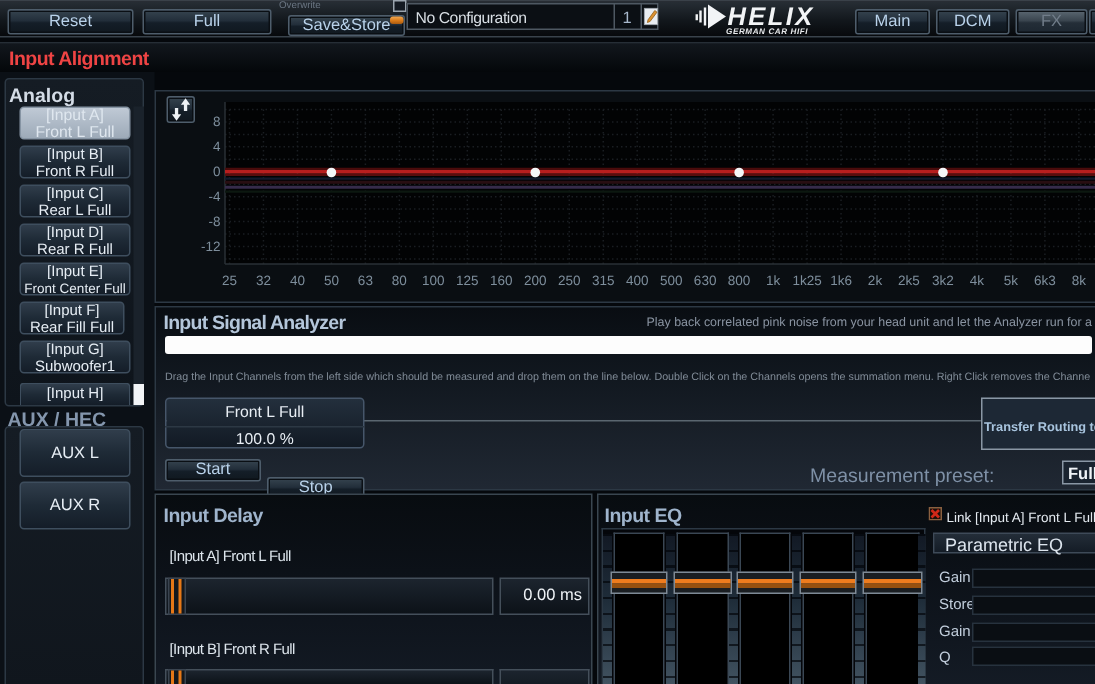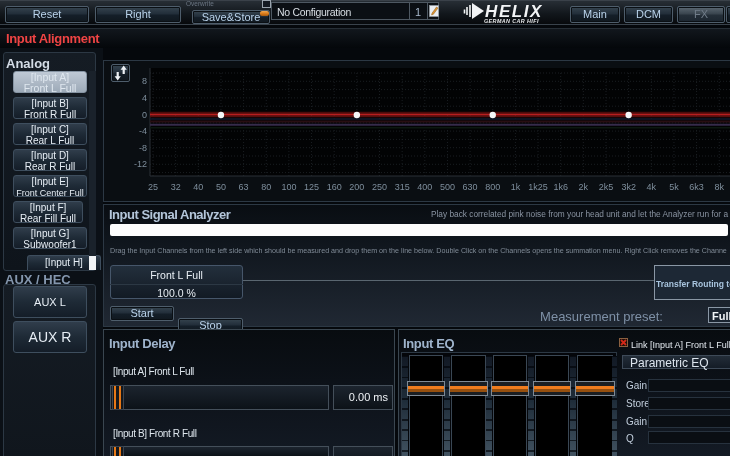--- a/index.html
+++ b/index.html
@@ -17,21 +17,21 @@
   background:linear-gradient(#303d4b, #1e2a36 50%, #141d28);
   border:1px solid #3e4e5e; border-radius:3px;
   color:#e6edf4; text-align:center;
 }
 </style>
 </head>
 <body>
 
 <div class="abs" style="left:0;top:0;width:730px;height:25px;background:linear-gradient(#272e35,#12171c 55%,#07090c);border-top:1px solid #3a4149;border-bottom:1px solid #39424b;"></div>
 <div class="abs btn" style="left:5px;top:6px;width:84px;height:17px;font-size:11px;line-height:15px;">Reset</div>
-<div class="abs btn" style="left:95px;top:6px;width:86px;height:17px;font-size:11px;line-height:15px;">Right</div>
+<div class="abs btn" style="left:95px;top:6px;width:86px;height:17px;font-size:11px;line-height:15px;">Full</div>
 <div class="abs" style="left:186px;top:0px;color:#6a7582;font-size:6.5px;">Overwrite</div>
 <div class="abs" style="left:262px;top:0px;width:9px;height:8px;border:1px solid #9aa4ae;background:#141a22;"></div>
 <div class="abs btn" style="left:192px;top:10px;width:78px;height:14px;font-size:11px;line-height:12px;">Save&amp;Store</div>
 <div class="abs" style="left:260px;top:11px;width:9px;height:5px;border-radius:2px;background:linear-gradient(#f2a952,#d87918 55%,#a85a10);"></div>
 <div class="abs" style="left:271px;top:2px;width:168px;height:18px;border:1px solid #4e5862;background:#0b0f14;"></div>
 <div class="abs" style="left:277px;top:6px;color:#d9dfe5;font-size:10.5px;letter-spacing:-0.3px;">No Configuration</div>
 <div class="abs" style="left:409px;top:2px;width:1px;height:18px;background:#4e5862;"></div>
 <div class="abs" style="left:409px;top:6px;width:18px;color:#a8b8cc;font-size:11px;text-align:center;">1</div>
 <div class="abs" style="left:427px;top:2px;width:1px;height:18px;background:#4e5862;"></div>
 
@@ -58,28 +58,28 @@
 <div class="abs panel" style="left:3px;top:52px;width:93px;height:219px;border-radius:3px;background:linear-gradient(#151c24,#0e141b);"></div>
 <div class="abs" style="left:6px;top:56px;color:#d4dce6;font-weight:bold;font-size:13px;">Analog</div>
 
 <div class="abs" style="left:13px;top:71px;width:74px;height:22px;background:linear-gradient(#bfc9d5,#9daab8);border:1px solid #8694a3;border-radius:3px;color:#dfe7ef;text-align:center;font-size:10.5px;line-height:11px;padding-top:0px;">[Input A]<br>Front L Full</div>
 <div class="abs sbtn" style="left:13px;top:97px;width:74px;height:22px;font-size:10px;line-height:11px;">[Input B]<br>Front R Full</div>
 <div class="abs sbtn" style="left:13px;top:123px;width:74px;height:22px;font-size:10px;line-height:11px;">[Input C]<br>Rear L Full</div>
 <div class="abs sbtn" style="left:13px;top:149px;width:74px;height:22px;font-size:10px;line-height:11px;">[Input D]<br>Rear R Full</div>
 <div class="abs sbtn" style="left:13px;top:175px;width:74px;height:22px;font-size:10px;line-height:11px;white-space:nowrap;">[Input E]<br><span style="font-size:9px;">Front Center Full</span></div>
 <div class="abs sbtn" style="left:13px;top:201px;width:70px;height:22px;font-size:10px;line-height:11px;">[Input F]<br>Rear Fill Full</div>
 <div class="abs sbtn" style="left:13px;top:227px;width:74px;height:22px;font-size:10px;line-height:11px;">[Input G]<br>Subwoofer1</div>
-<div class="abs sbtn" style="left:13px;top:255px;width:74px;height:15px;font-size:10px;line-height:14px;border-radius:3px 3px 0 0;border-bottom:none;margin-left:14px;">[Input H]</div>
+<div class="abs sbtn" style="left:13px;top:255px;width:74px;height:15px;font-size:10px;line-height:14px;border-radius:3px 3px 0 0;border-bottom:none;">[Input H]</div>
 
 <div class="abs" style="left:89px;top:71px;width:7px;height:199px;background:#1a222b;"></div>
 <div class="abs" style="left:89px;top:256px;width:7px;height:14px;background:#f2f4f6;"></div>
 <div class="abs" style="left:5px;top:272px;color:#8496ad;font-weight:bold;font-size:13px;">AUX / HEC</div>
 <div class="abs panel" style="left:3px;top:284px;width:93px;height:175px;border-radius:3px;background:linear-gradient(#151c24,#10161d);"></div>
 <div class="abs sbtn" style="left:13px;top:286px;width:74px;height:32px;font-size:11px;line-height:30px;">AUX L</div>
-<div class="abs sbtn" style="left:13px;top:321px;width:74px;height:32px;font-size:14px;line-height:30px;">AUX R</div>
+<div class="abs sbtn" style="left:13px;top:321px;width:74px;height:32px;font-size:11px;line-height:30px;">AUX R</div>
 
 <div class="abs panel" style="left:103px;top:60px;width:630px;height:142px;background:#0a0e12;"></div>
 <div class="abs btn" style="left:111px;top:64px;width:19px;height:18px;">
 <svg width="17" height="16" viewBox="0 0 17 16">
   <rect x="10.6" y="4" width="2.2" height="5" fill="#eef2f6"></rect>
   <path d="M11.7 0.5 L8.6 4.8 L14.8 4.8 Z" fill="#eef2f6"></path>
   <rect x="4.6" y="7" width="2.2" height="5" fill="#eef2f6"></rect>
   <path d="M5.7 15.5 L2.6 11.2 L8.8 11.2 Z" fill="#eef2f6"></path>
 </svg>
 </div>

